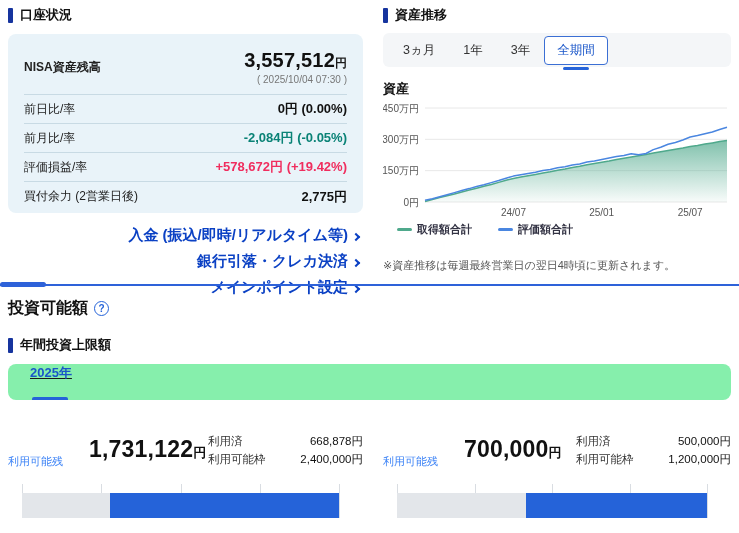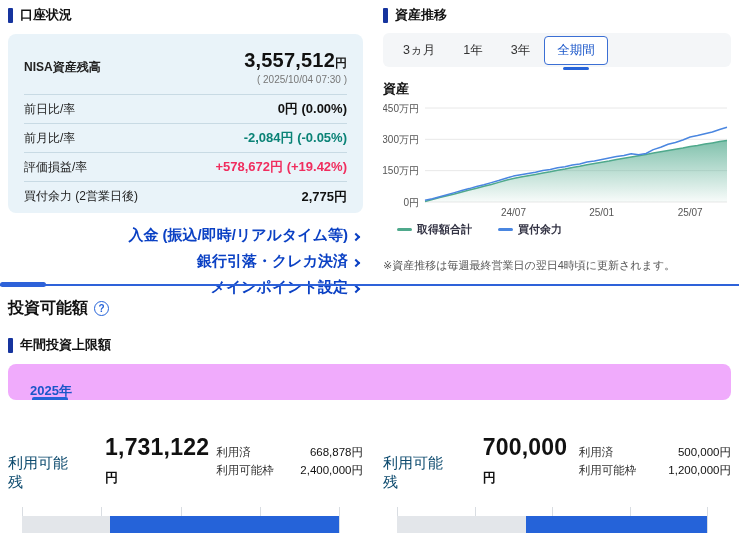--- a/index.html
+++ b/index.html
@@ -56,32 +56,32 @@
     background:#2E62D9; border-radius:3px; }
 
   
   .bottom { position:absolute; left:8px; right:8px; top:298px; }
   .inv-title-row { display:flex; align-items:center; gap:6px; }
   .inv-title { font-size:16px; font-weight:bold; color:#111; }
   .help-icon { width:15px; height:15px; border:1.5px solid #2563D9; border-radius:50%;
     color:#2563D9; font-size:10px; font-weight:bold; display:flex; align-items:center;
     justify-content:center; cursor:pointer; }
   .sub-head { margin-top:17px; }
-  .year-strip { margin-top:10px; height:36px; background:#f0abfc; border-radius:8px;
-    position:relative; display:flex; align-items:flex-end; padding:0 22px; }
+  .year-strip { margin-top:10px; height:36px; background:#86efac; border-radius:8px;
+    position:relative; display:flex; align-items:flex-start; padding:0 22px;text-decoration:underline; }
   .year-tab { font-size:13px; font-weight:bold; color:#1A56C9; cursor:pointer; }
   .year-underline { position:absolute; left:24px; bottom:0; width:36px; height:3px;
     background:#2563D9; border-radius:2px 2px 0 0; }
 
   .quota-row { display:flex; margin-top:15px; }
   .quota { width:355px; }
   .quota + .quota { margin-left:20px; width:348px; }
   .quota-name { font-size:13px; font-weight:bold; color:#111; }
   .quota-stats { display:flex; align-items:center; margin-top:15px; }
-  .remain-lbl { font-size:15px; color:#0c4a6e;margin-top:24px; }
+  .remain-lbl { font-size:11px; color:#3b82f6;margin-top:24px; }
   .remain-val { margin-left:26px; font-size:23px; font-weight:bold; color:#111; letter-spacing:.2px; }
   .remain-unit { font-size:13px; font-weight:bold; }
   .stat-block { margin-left:auto; width:155px; font-size:11.5px; }
   .stat-line { display:flex; justify-content:space-between; line-height:18px; }
   .stat-line .sl { color:#333; }
   .stat-line .sv { color:#111; }
 
   .bar-zone { margin:24px 24px 0 14px; position:relative; }
   .bar-ticks { position:absolute; left:0; right:0; top:-9px; height:34px; }
   .btick { position:absolute; top:0; width:1px; height:34px; background:#D9DDE2; }
@@ -169,21 +169,21 @@
       <path d="M42.0,100.3 L49.4,98.7 L56.7,96.8 L64.1,94.7 L71.5,92.6 L78.8,90.5 L86.2,88.6 L93.6,86.5 L100.9,84.7 L108.3,82.6 L115.7,80.5 L123.0,78.2 L130.4,76.1 L137.8,74.8 L145.1,73.4 L152.5,72.3 L159.9,70.5 L167.2,69.4 L174.6,67.7 L182.0,66.7 L189.3,65.0 L196.7,64.0 L204.0,62.1 L211.4,61.1 L218.8,59.6 L226.1,58.1 L233.5,56.5 L240.9,55.4 L248.2,53.7 L255.6,54.8 L263.0,53.5 L270.3,49.6 L277.7,47.3 L285.1,44.3 L292.4,42.5 L299.8,40.0 L307.2,37.0 L314.5,35.6 L321.9,33.7 L329.3,32.0 L336.6,29.5 L344.0,27.2" fill="none" stroke="#4A86E0" stroke-width="1.5" stroke-linejoin="round"></path>
     </svg>
 
   <div class="legend">
     <div class="legend-item">
       <span class="legend-dash" style="background: rgb(79, 169, 140);"></span>
       <span class="legend-txt">取得額合計</span>
     </div>
     <div class="legend-item">
       <span class="legend-dash" style="background: rgb(74, 134, 224);"></span>
-      <span class="legend-txt">買付余力</span>
+      <span class="legend-txt">評価額合計</span>
     </div>
   </div>
 
   <div class="chart-note">※資産推移は毎週最終営業日の翌日4時頃に更新されます。</div>
 </div>
 
 <div class="divider"></div>
 <div class="divider-handle"></div>
 
 <div class="bottom">

